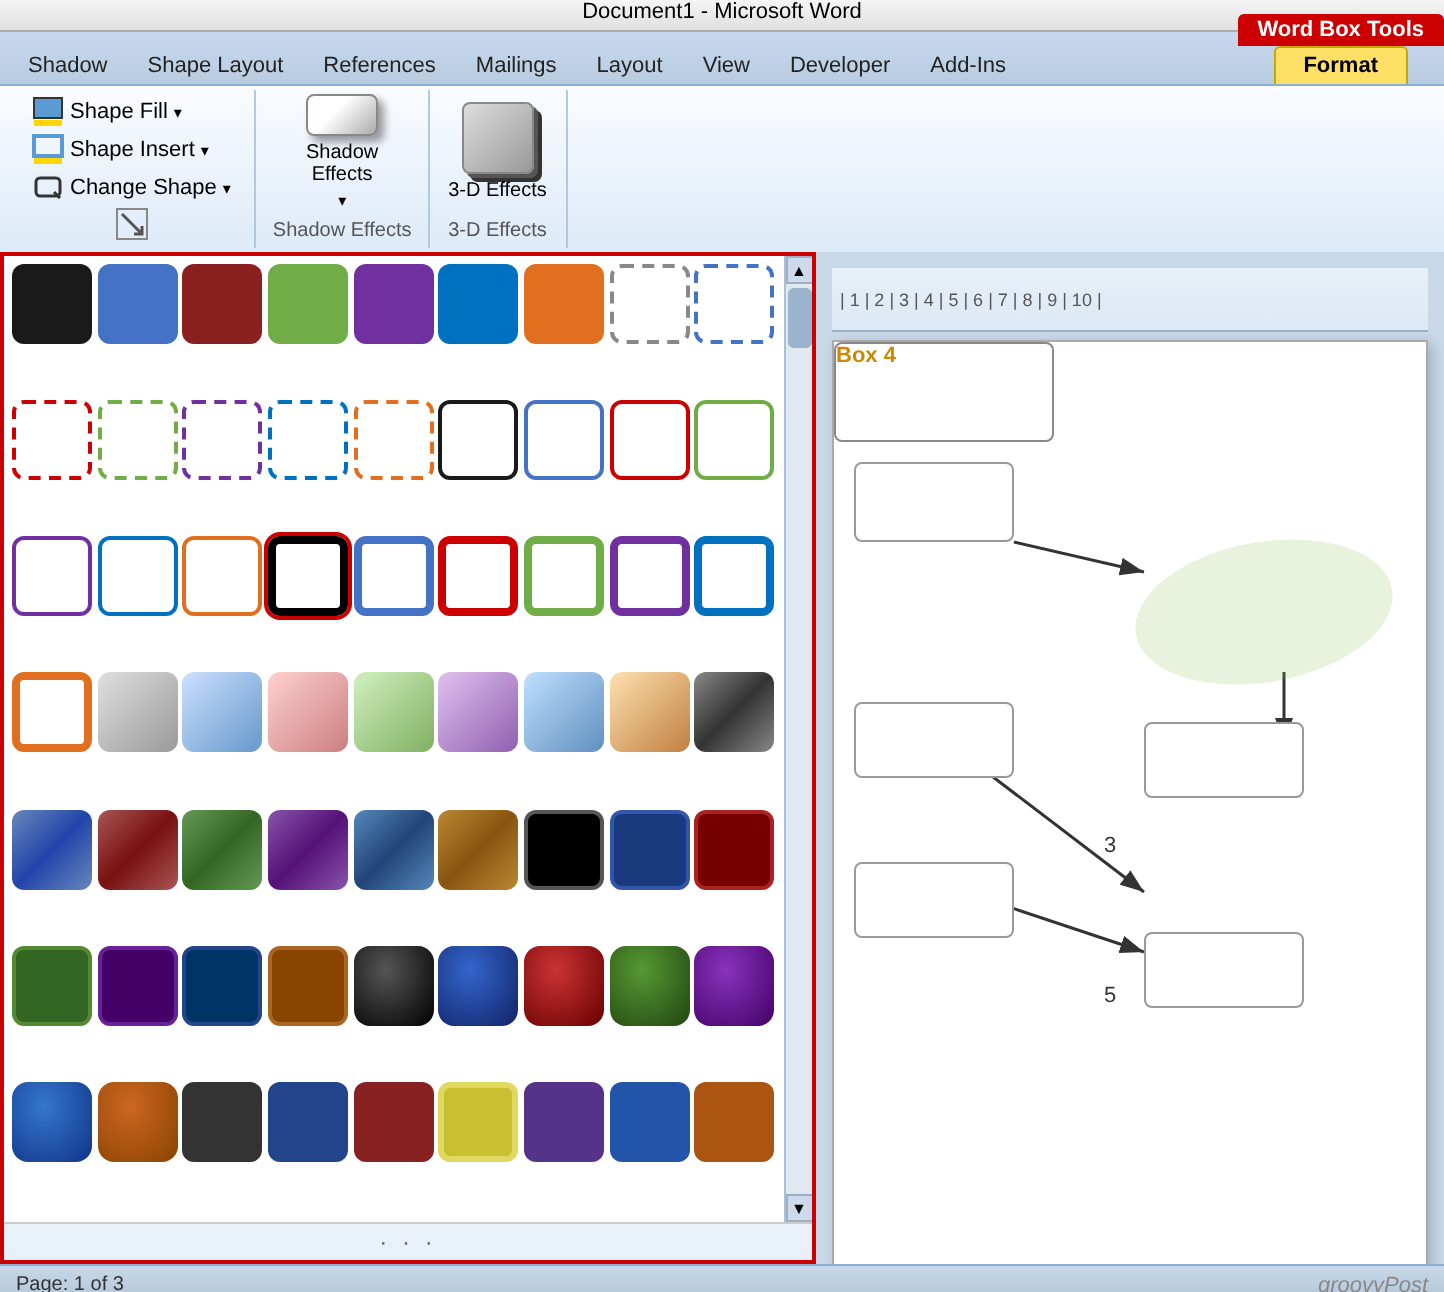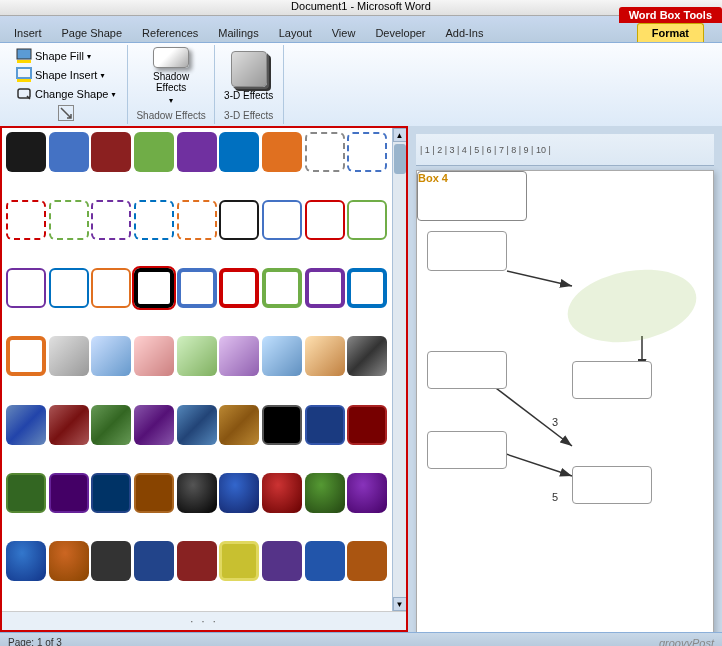--- a/index.html
+++ b/index.html
@@ -385,22 +385,22 @@
     }
   </style>
 </head>
 <body>
 
 <div class="title-bar">
   <span>Document1 - Microsoft Word</span>
 </div>
 
 <div class="ribbon-tabs">
-  <button class="ribbon-tab">Insert</button>
-  <button class="ribbon-tab">Page Shape</button>
+  <button class="ribbon-tab">Shadow</button>
+  <button class="ribbon-tab">Shape Layout</button>
   <button class="ribbon-tab">References</button>
   <button class="ribbon-tab">Mailings</button>
   <button class="ribbon-tab">Layout</button>
   <button class="ribbon-tab">View</button>
   <button class="ribbon-tab">Developer</button>
   <button class="ribbon-tab">Add-Ins</button>
   <div class="ribbon-tab-group">
     <div style="display:flex; flex-direction:column; align-items:center;">
       <div class="ribbon-tab-textbox-tools">Word Box Tools</div>
       <div class="ribbon-tab-format">Format</div>

